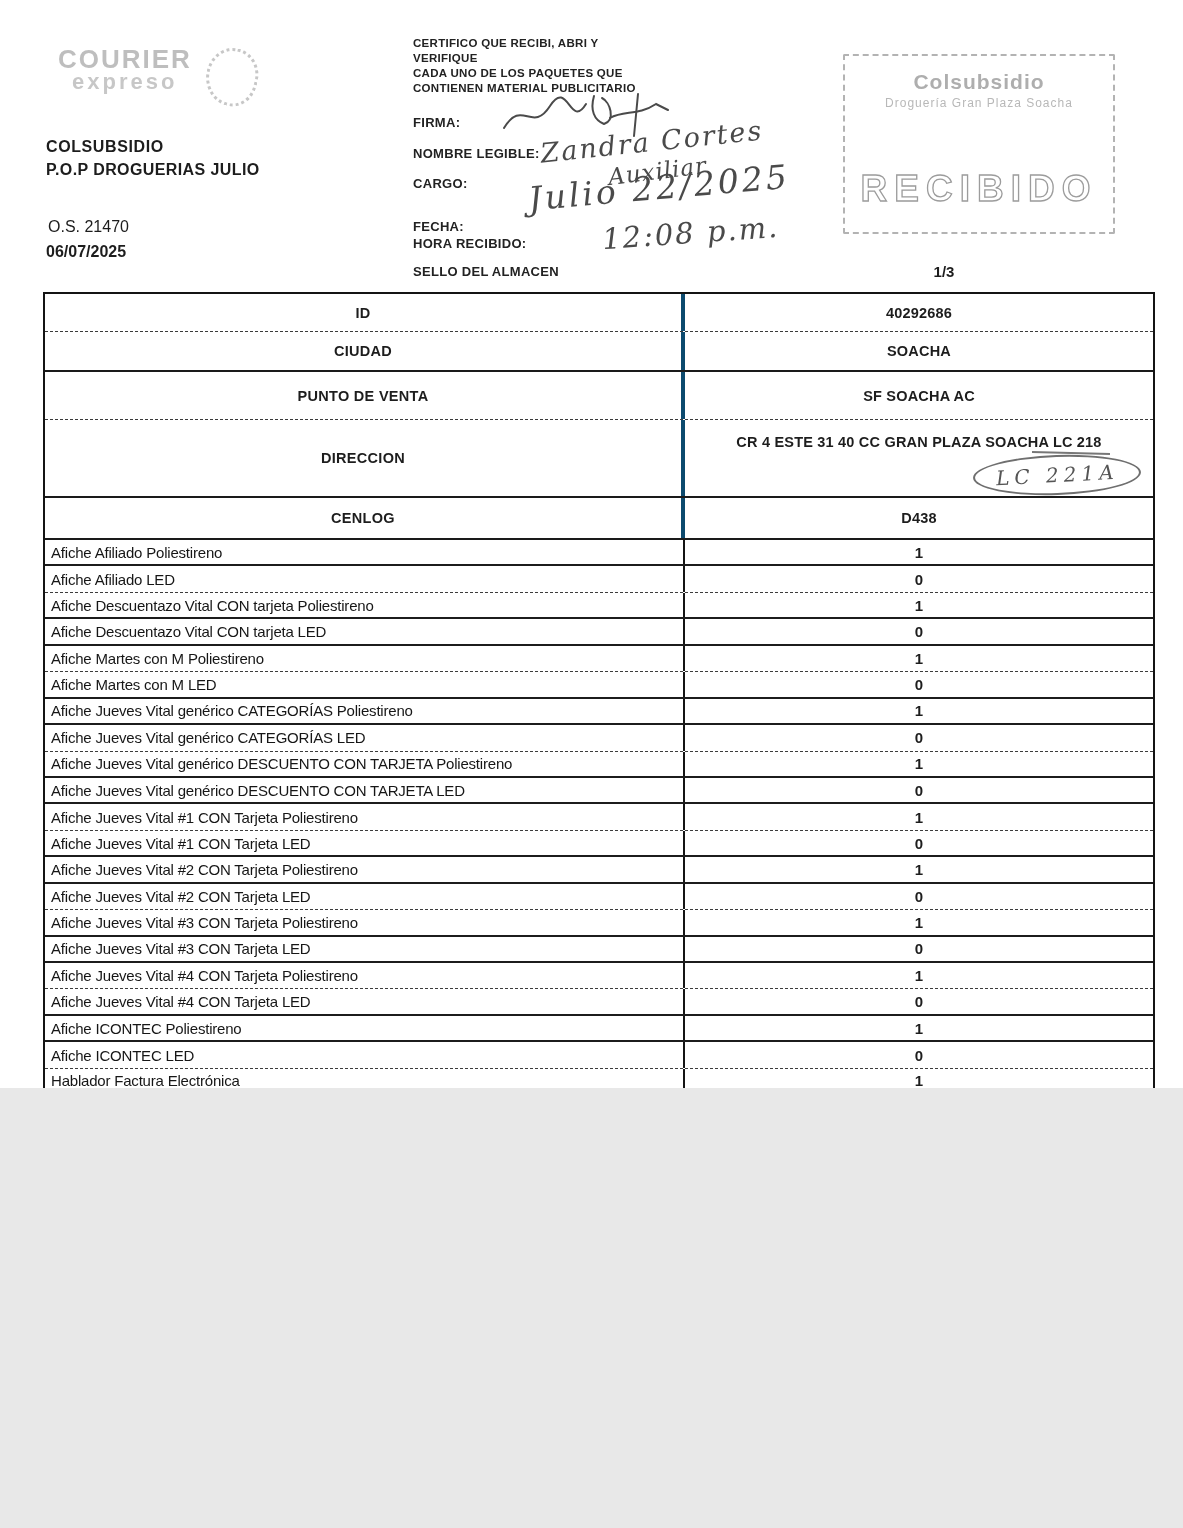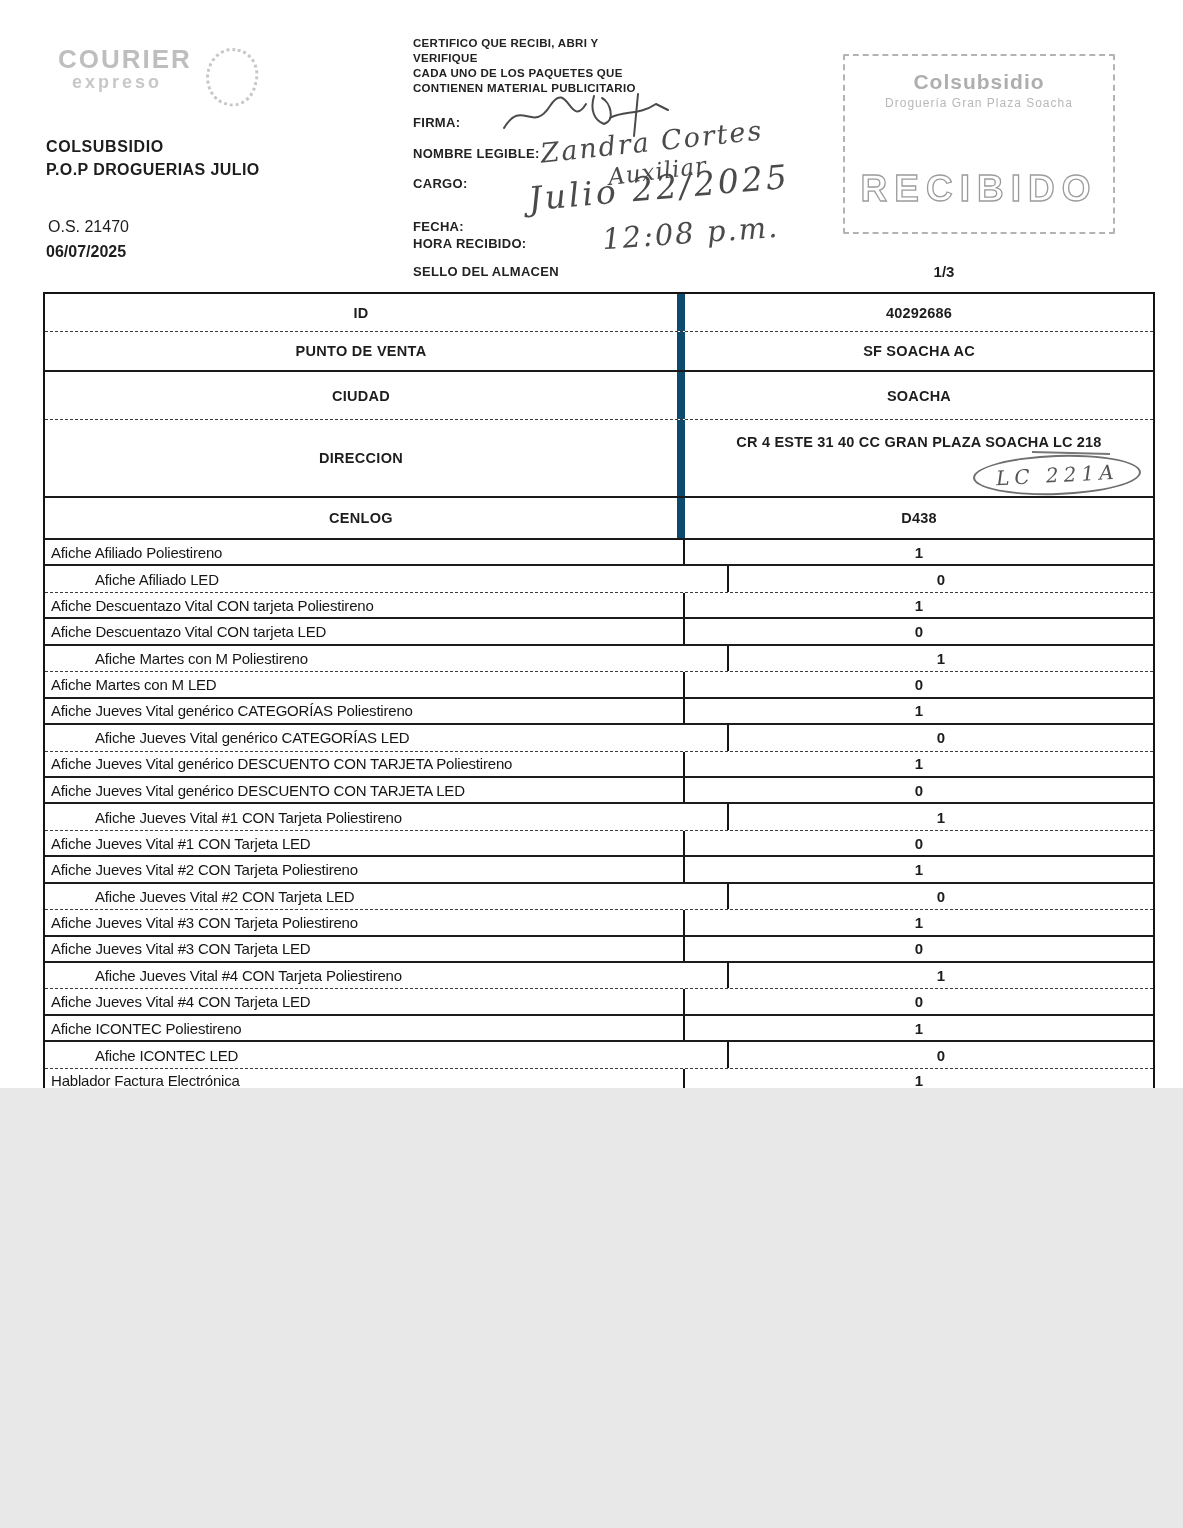--- a/index.html
+++ b/index.html
@@ -2,21 +2,21 @@
 <html><head>
 <meta charset="utf-8">
 <style>
   html,body{margin:0;padding:0;background:#e8e8e8;}
   .page{position:relative;width:1183px;height:1088px;background:#ffffff;margin:0 auto;
         font-family:"Liberation Sans",sans-serif;color:#1d1d1d;overflow:hidden;}
 
   
   .logo{position:absolute;left:58px;top:46px;width:200px;height:64px;filter:blur(0.7px);opacity:.55;}
   .logo-line1{font-size:26px;font-weight:bold;letter-spacing:2px;color:#8a8a8a;line-height:26px;}
-  .logo-line2{font-size:18px;font-weight:bold;letter-spacing:3px;color:#9a9a9a;line-height:20px;padding-left:14px;}
+  .logo-line2{font-size:22px;font-weight:bold;letter-spacing:3px;color:#9a9a9a;line-height:20px;padding-left:14px;}
   .logo-circle{position:absolute;right:0;top:2px;width:46px;height:52px;border:3px dotted #9a9a9a;
                border-radius:50% 50% 46% 54%;transform:rotate(14deg);}
   .company{position:absolute;left:46px;top:138px;font-size:16px;font-weight:bold;letter-spacing:.6px;}
   .campaign{position:absolute;left:46px;top:161px;font-size:16px;font-weight:bold;letter-spacing:.4px;}
   .order-no{position:absolute;left:48px;top:218px;font-size:16px;font-weight:normal;}
   .order-date{position:absolute;left:46px;top:243px;font-size:16px;font-weight:bold;}
 
   
   .cert{position:absolute;left:413px;top:36px;width:300px;}
   .cert-line{font-size:11.5px;font-weight:bold;letter-spacing:.3px;line-height:15px;color:#222;}
@@ -51,28 +51,28 @@
                   font-size:15px;font-weight:bold;}
 
   
   .doc-table{position:absolute;left:43px;top:292px;width:1112px;border:2px solid #141414;box-sizing:border-box;}
   .info-row{display:flex;border-bottom:2px solid #1a1a1a;}
   .info-row:nth-child(1){height:37px;border-bottom:1px dashed #3a3a3a;}
   .info-row:nth-child(2){height:38px;}
   .info-row:nth-child(3){height:47px;border-bottom:1px dashed #3a3a3a;}
   .info-row:nth-child(4){height:76px;}
   .info-row:nth-child(5){height:40px;border-bottom:2px solid #1a1a1a;}
-  .info-label{width:640px;border-right:8px solid #0c4a6e;box-sizing:border-box;display:flex;
+  .info-label{width:640px;border-right:4px solid #0c4a6e;box-sizing:border-box;display:flex;
               align-items:center;justify-content:center;font-size:14.5px;font-weight:bold;letter-spacing:.3px;}
   .info-value{flex:1;display:flex;align-items:center;justify-content:center;font-size:14.5px;
               font-weight:bold;letter-spacing:.2px;text-align:center;padding:7px 8px;}
   .info-row:nth-child(4) .info-value{align-items:flex-start;padding-top:14px;}
 
   .item-row{display:flex;height:26.45px;border-bottom:2px solid #1c1c1c;box-sizing:border-box;}
-  .item-row:nth-child(3n+2){border-bottom:1px dashed #3c3c3c;padding-left:44px;}
+  .item-row:nth-child(3n+2){border-bottom:1px dashed #3c3c3c;}
   .item-row:last-child{border-bottom:none;}
   .item-label{width:640px;border-right:2px solid #141414;box-sizing:border-box;display:flex;align-items:center;
               padding-left:6px;font-size:15px;color:#161616;letter-spacing:-0.2px;}
   .item-qty{flex:1;display:flex;align-items:center;justify-content:center;font-size:15px;font-weight:bold;}
 
   
   .hw-ellipse{position:absolute;left:973px;top:455px;width:164px;height:36px;border:2px solid #6f6f6f;
               border-radius:50%;transform:rotate(-2deg);display:flex;align-items:center;justify-content:center;
               background:transparent;}
   .hw-ellipse .hw-note{font-family:"DejaVu Serif",serif;font-style:italic;font-size:20px;color:#555;
@@ -140,27 +140,27 @@
   <div class="page-indicator">1/3</div>
 
   <div class="doc-table">
     <div id="info-rows">
     <div class="info-row">
       <div class="info-label">ID</div>
       <div class="info-value">40292686</div>
     </div>
 
     <div class="info-row">
+      <div class="info-label">CIUDAD</div>
+      <div class="info-value">SOACHA</div>
+    </div>
+
+    <div class="info-row">
       <div class="info-label">PUNTO DE VENTA</div>
       <div class="info-value">SF SOACHA AC</div>
-    </div>
-
-    <div class="info-row">
-      <div class="info-label">CIUDAD</div>
-      <div class="info-value">SOACHA</div>
     </div>
 
     <div class="info-row">
       <div class="info-label">DIRECCION</div>
       <div class="info-value">CR 4 ESTE 31 40 CC GRAN PLAZA SOACHA LC 218</div>
     </div>
 
     <div class="info-row">
       <div class="info-label">CENLOG</div>
       <div class="info-value">D438</div>

